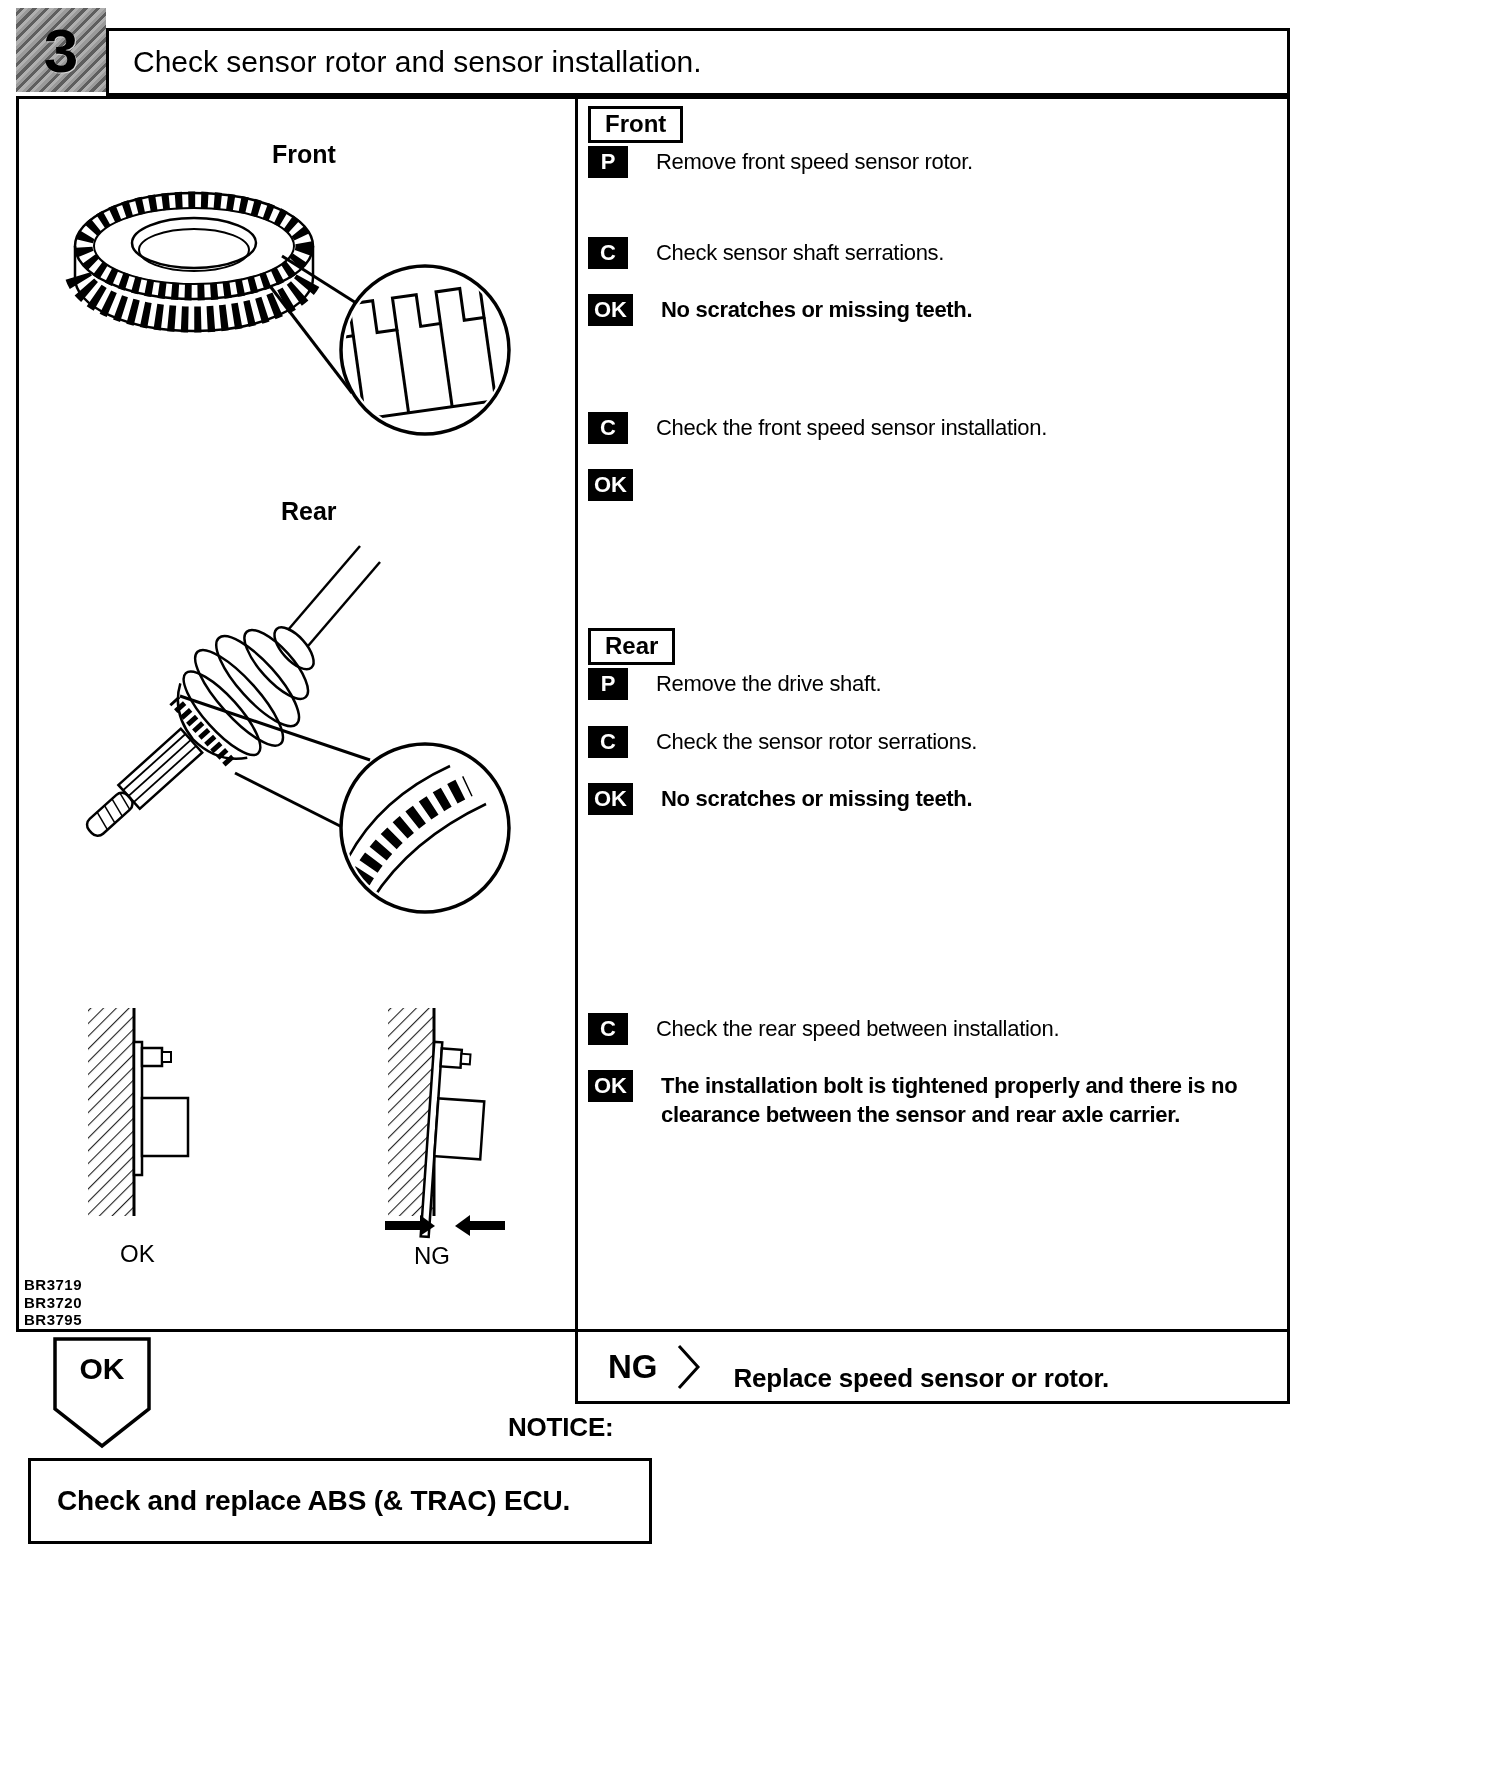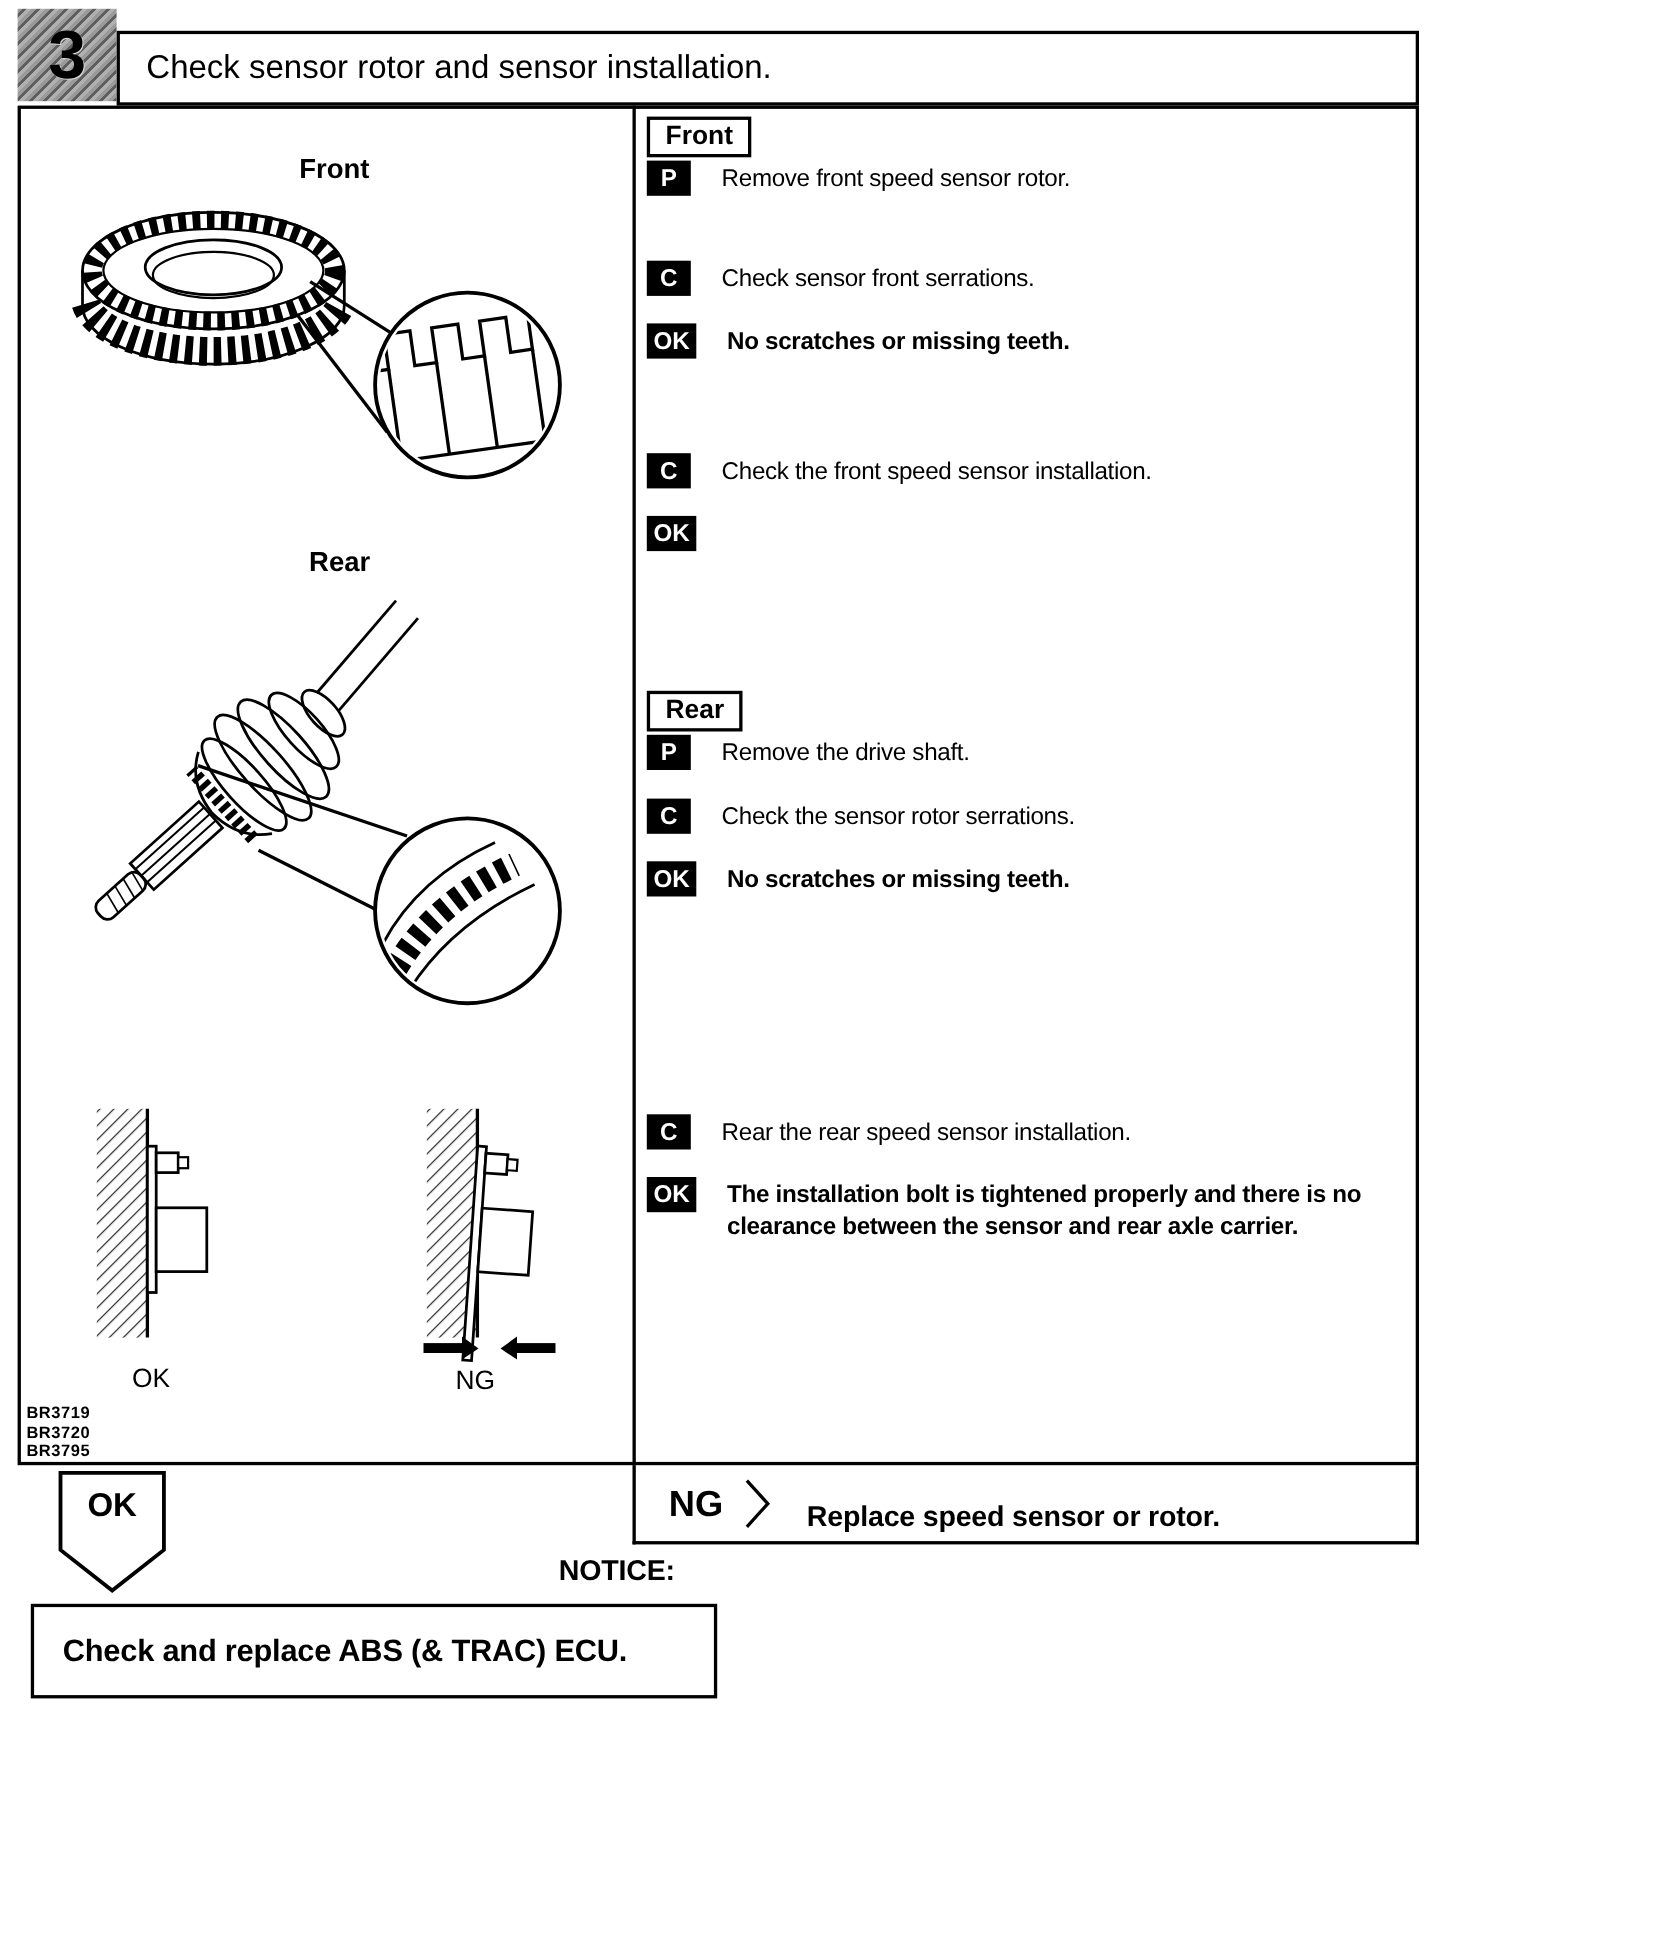--- a/index.html
+++ b/index.html
@@ -171,21 +171,21 @@
 BR3795</div>
 
   <div class="abs section-label-box" style="left:588px;top:106px">Front</div>
 
   <div class="abs step-row" style="top:146px">
     <span class="tag">P</span>
     <span class="step-text">Remove front speed sensor rotor.</span>
   </div>
   <div class="abs step-row" style="top:237px">
     <span class="tag">C</span>
-    <span class="step-text">Check sensor front serrations.</span>
+    <span class="step-text">Check sensor shaft serrations.</span>
   </div>
   <div class="abs step-row" style="top:294px">
     <span class="tag">OK</span>
     <span class="step-text bold">No scratches or missing teeth.</span>
   </div>
   <div class="abs step-row" style="top:412px">
     <span class="tag">C</span>
     <span class="step-text">Check the front speed sensor installation.</span>
   </div>
   <div class="abs step-row" style="top:469px">
@@ -201,21 +201,21 @@
   <div class="abs step-row" style="top:726px">
     <span class="tag">C</span>
     <span class="step-text">Check the sensor rotor serrations.</span>
   </div>
   <div class="abs step-row" style="top:783px">
     <span class="tag">OK</span>
     <span class="step-text bold">No scratches or missing teeth.</span>
   </div>
   <div class="abs step-row" style="top:1013px">
     <span class="tag">C</span>
-    <span class="step-text">Rear the rear speed sensor installation.</span>
+    <span class="step-text">Check the rear speed between installation.</span>
   </div>
   <div class="abs step-row" style="top:1070px">
     <span class="tag">OK</span>
     <span class="step-text bold">The installation bolt is tightened properly and there is no clearance between the sensor and rear axle carrier.</span>
   </div>
 
   <svg class="abs" style="left:52px;top:1336px" width="100" height="115" viewBox="0 0 100 115">
     <polygon points="3,3 97,3 97,73 50,110 3,73" fill="#fff" stroke="#000" stroke-width="3.5"></polygon>
   </svg>
   <div class="abs ok-flow-label" style="left:52px;top:1352px;width:100px">OK</div>

